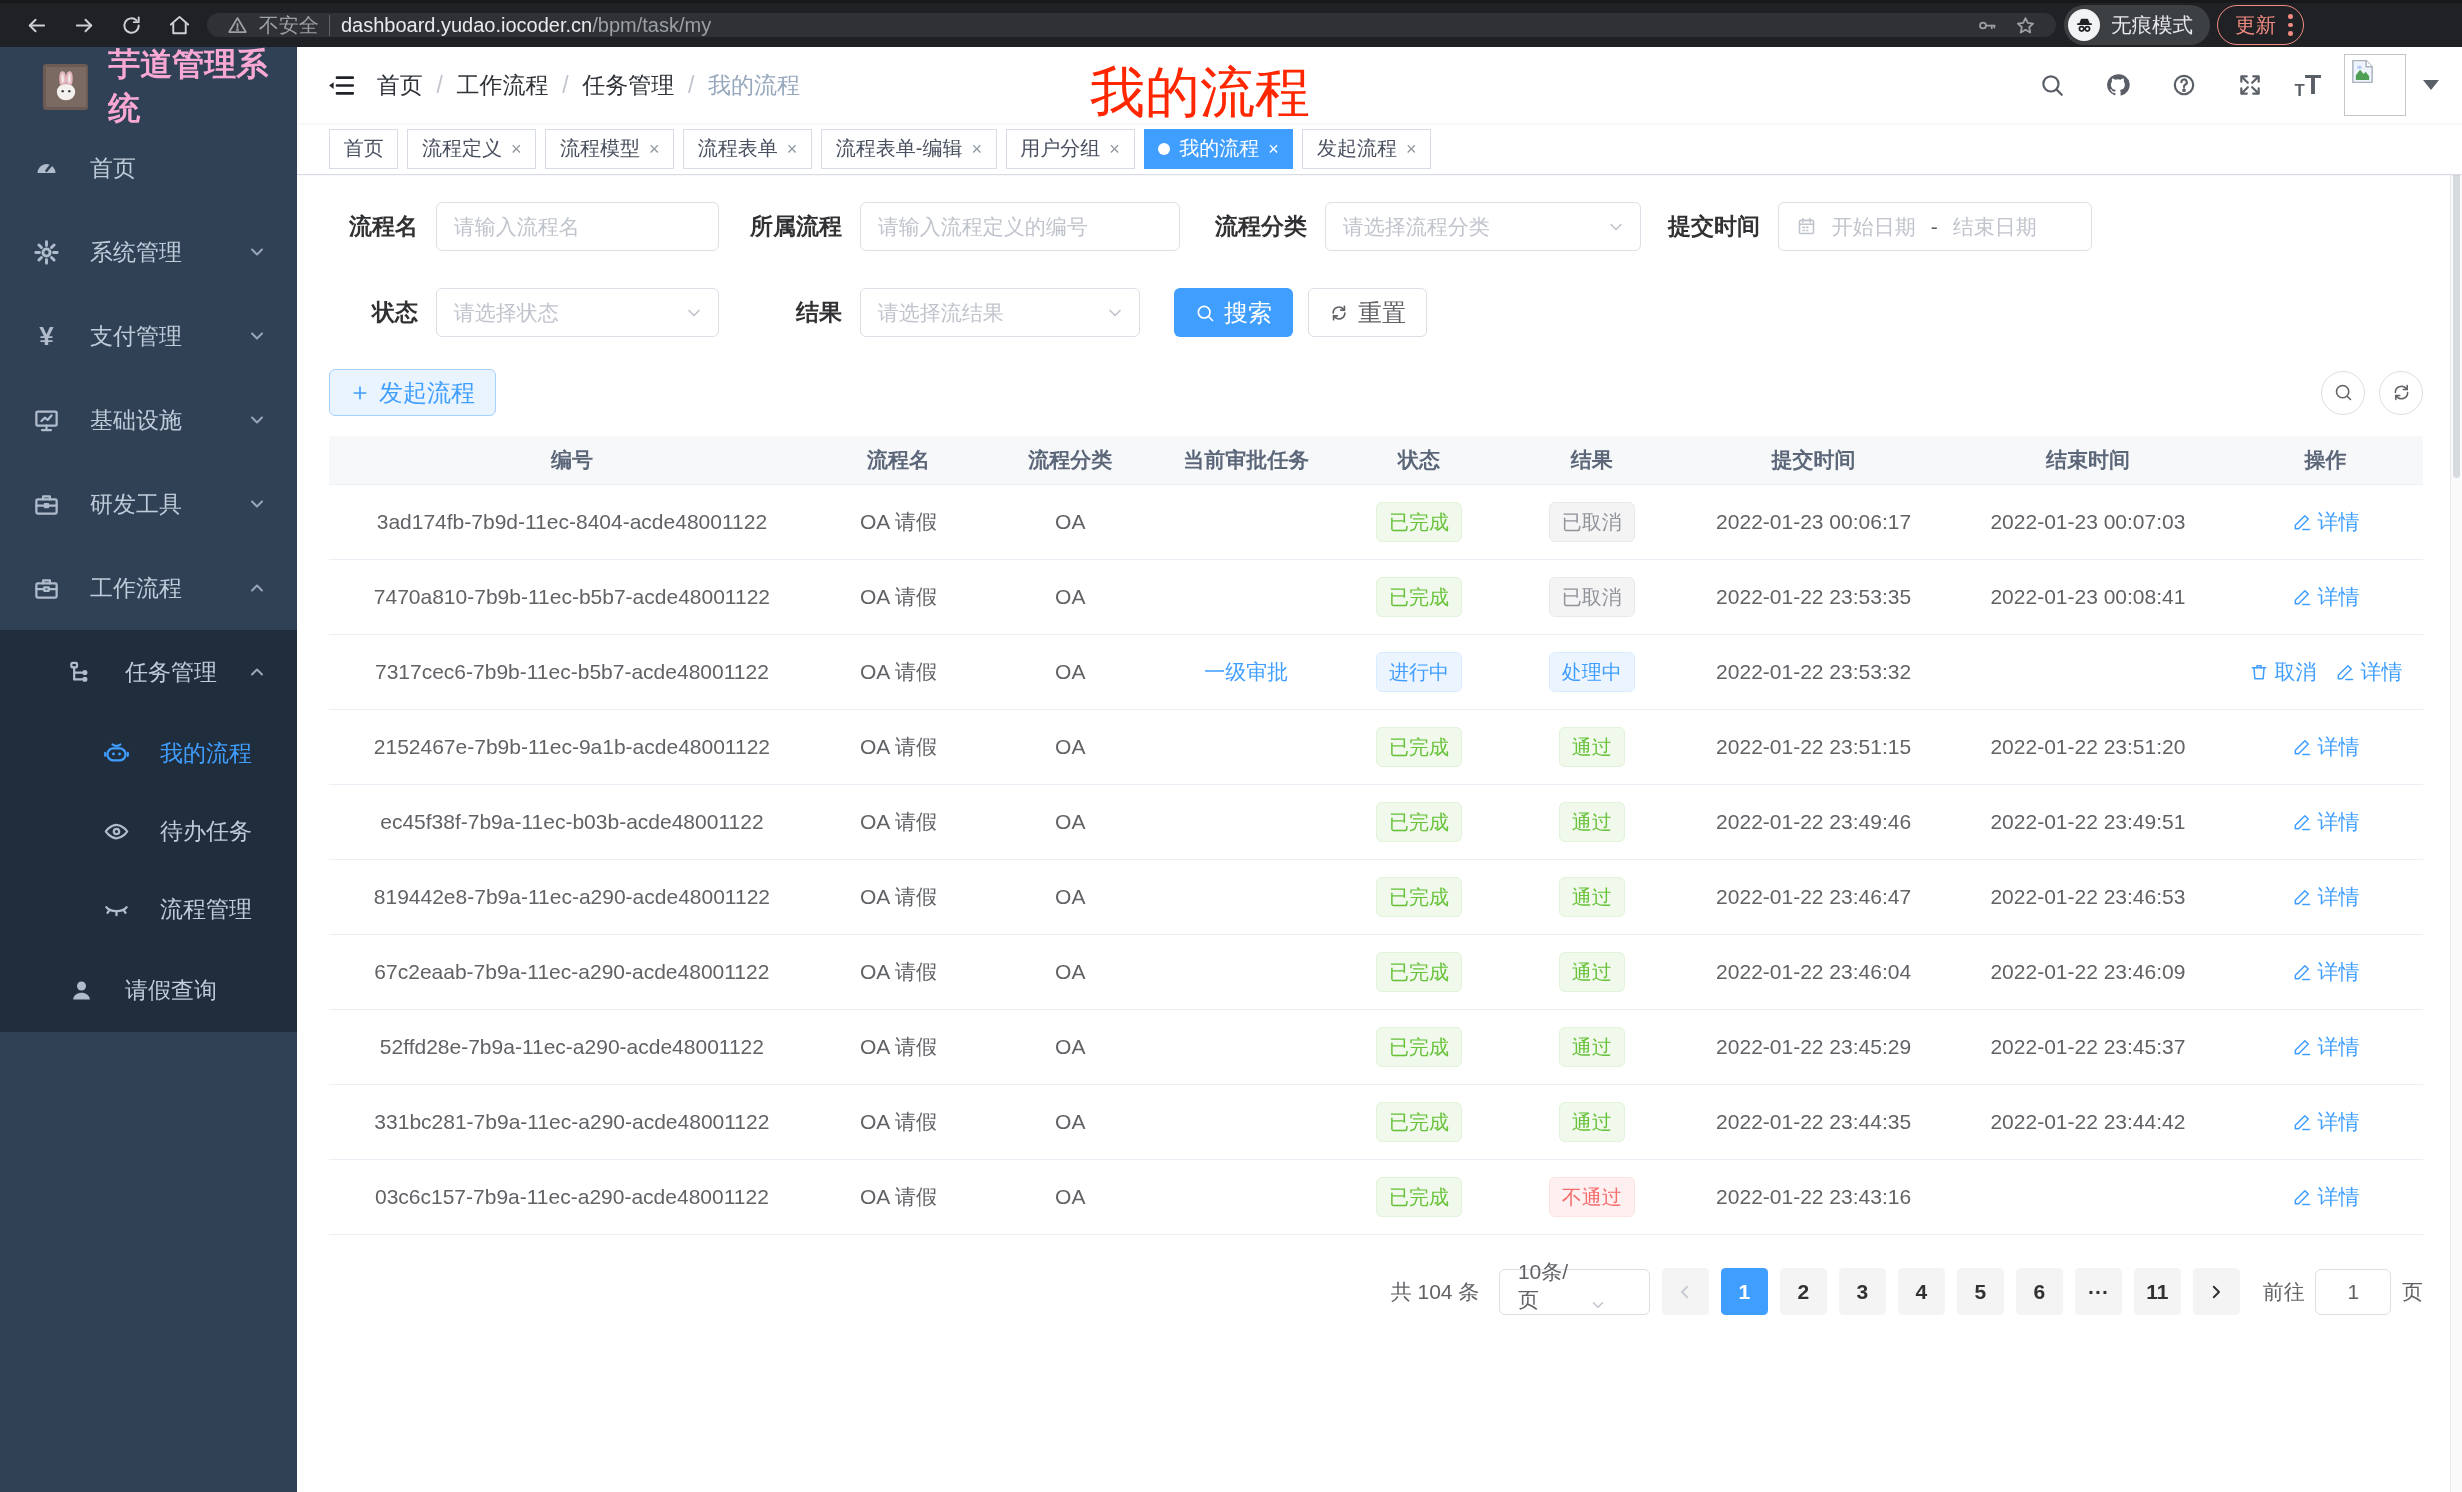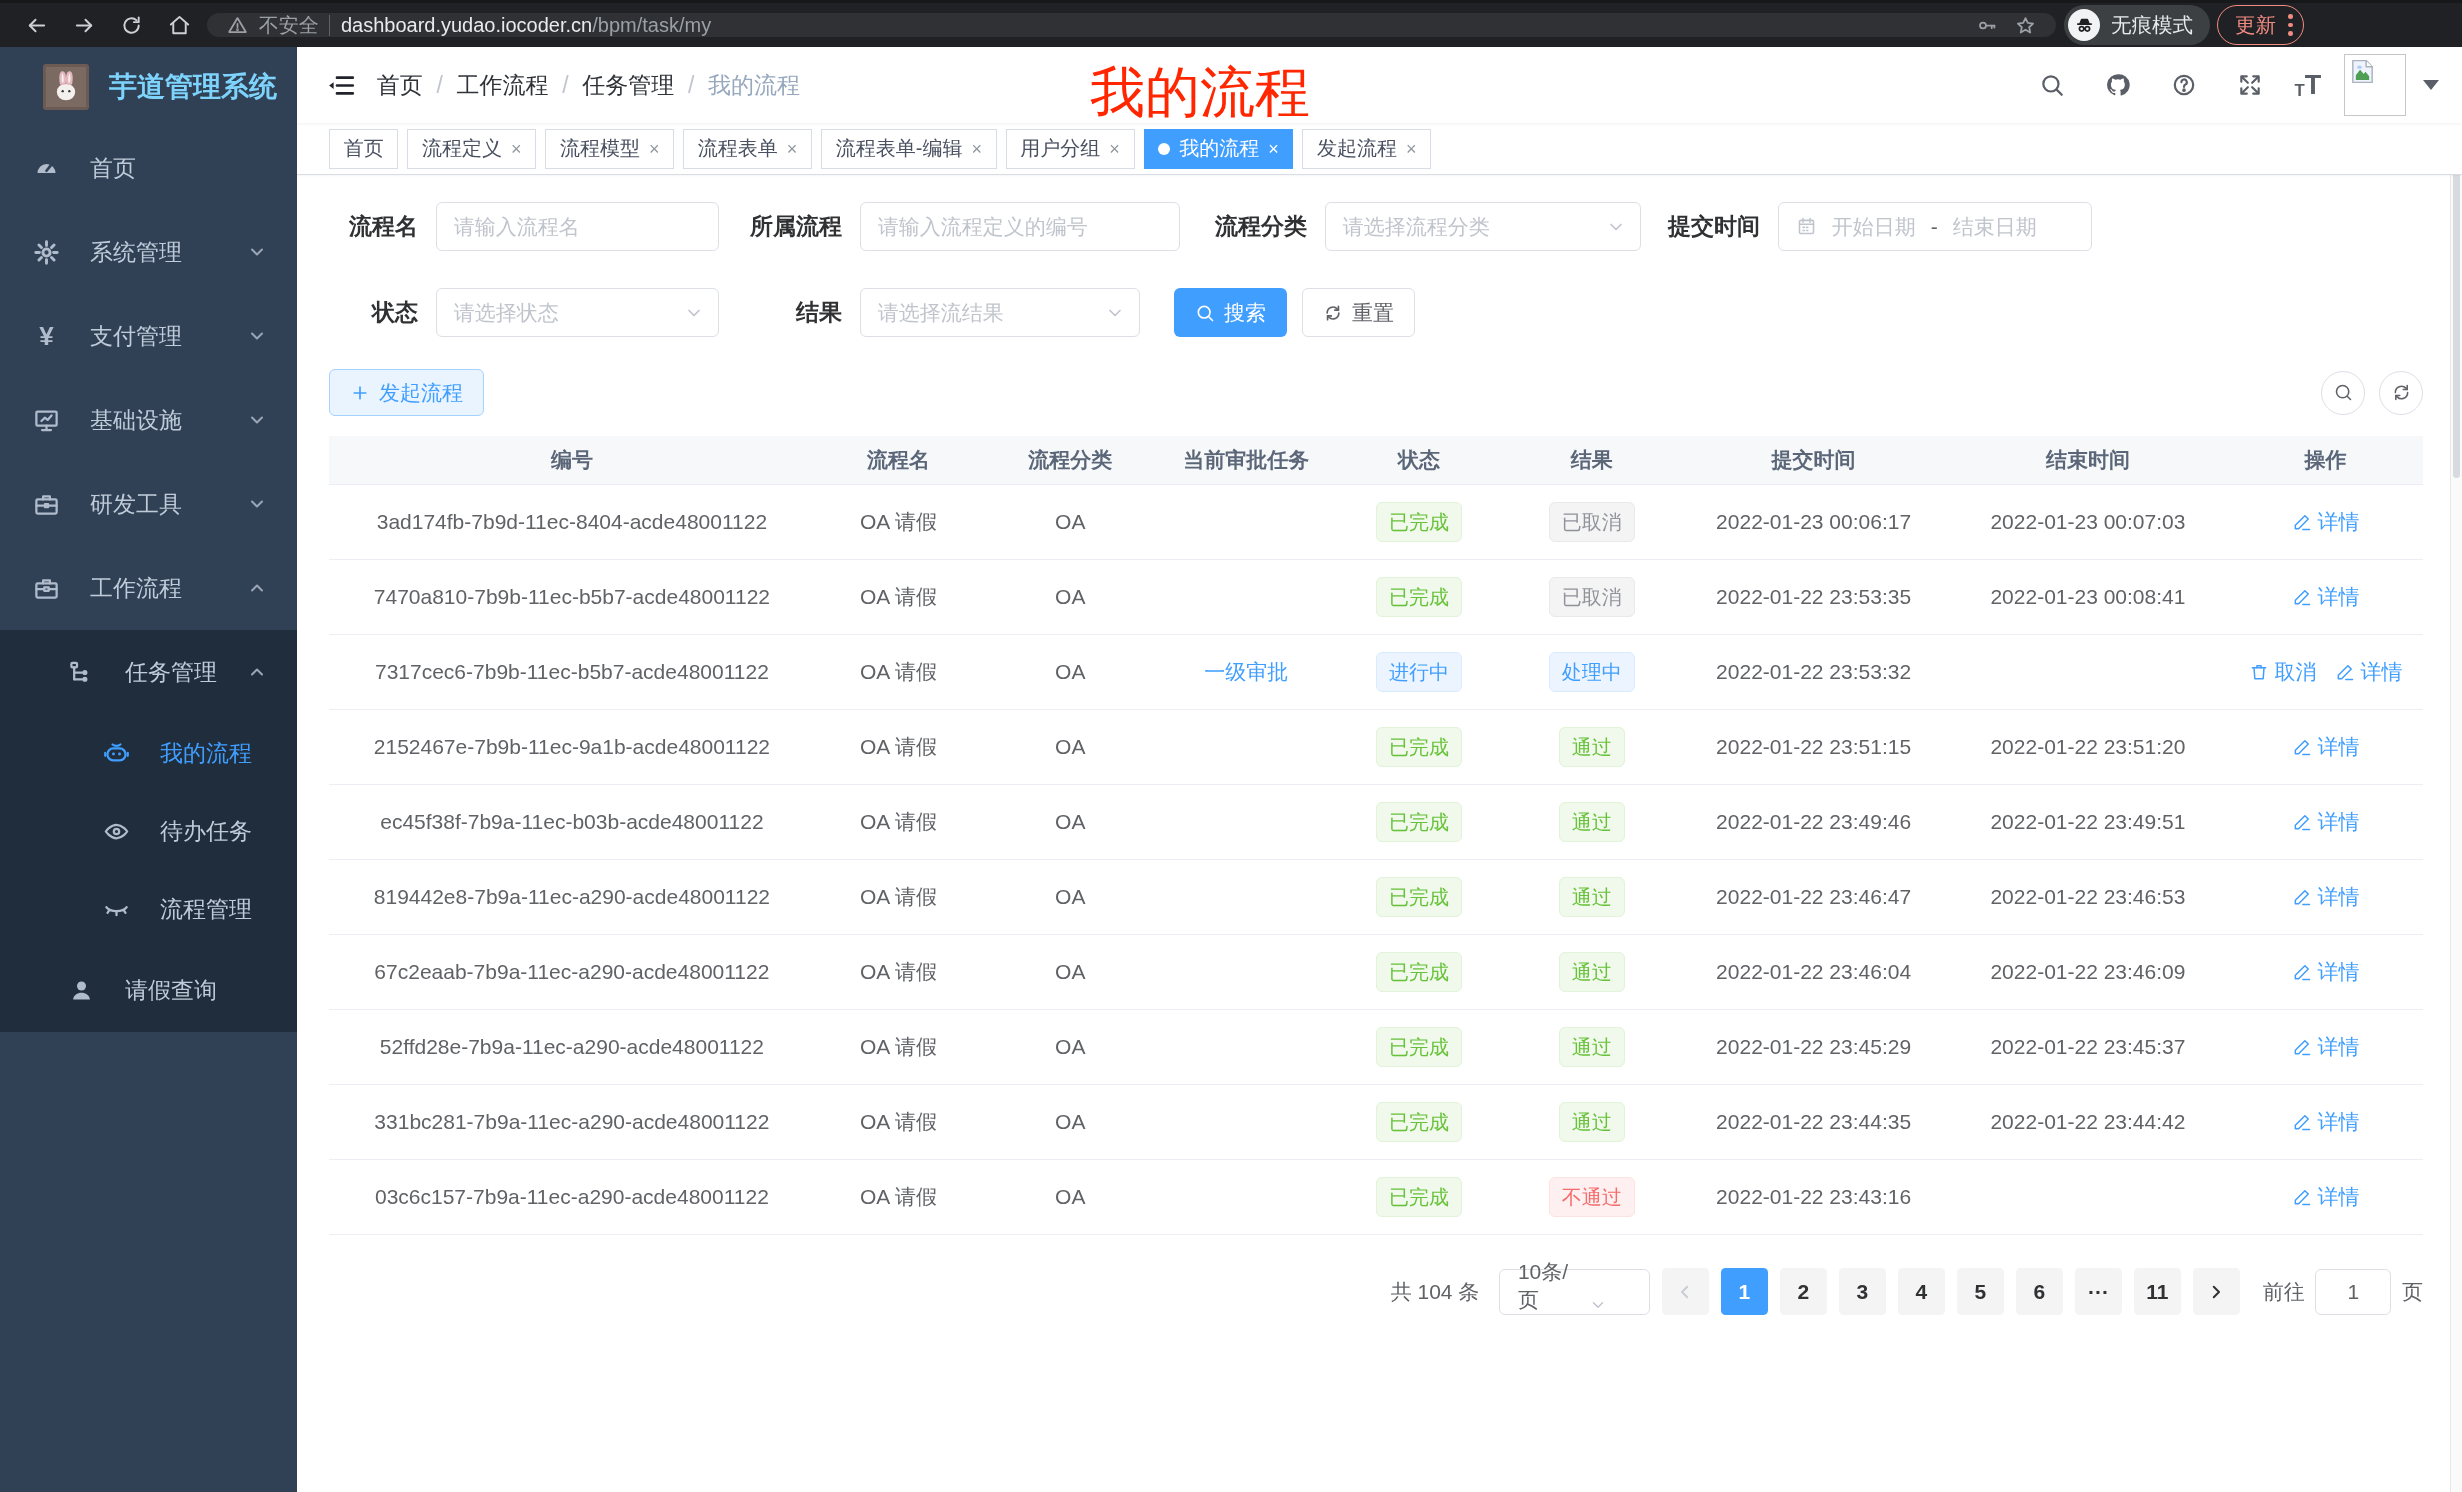--- a/index.html
+++ b/index.html
@@ -26,21 +26,21 @@
   .update-pill { height:40px; border:1.5px solid #f28b82; border-radius:20px; display:flex; align-items:center; gap:12px; padding:0 10.7px 0 16.7px; color:#f28b82; font-size:20.5px; }
   .dots-v { display:flex; flex-direction:column; gap:3.8px; }
   .dots-v i { width:4.6px; height:4.6px; border-radius:50%; background:#f28b82; }
 
   
   .app { display:flex; height:1446px; }
   .sidebar { width:297px; background:#304156; color:#bfcbd9; font-size:23px; flex:none; }
   .logo-row { height:79px; display:flex; align-items:center; gap:20px; padding-left:43px; }
   .logo-img { width:46px; height:46px; border-radius:3px; background:#6b5b54; overflow:hidden; display:flex; align-items:center; justify-content:center; }
   .logo-img svg { width:40px; height:40px; }
-  .app-title { color:#7dd3fc; font-weight:700; font-size:28px; }
+  .app-title { color:#f9a8d4; font-weight:700; font-size:32px; }
   .menu-item { height:84px; display:flex; align-items:center; gap:30px; padding:0 30px 0 33px; color:#bfcbd9; cursor:pointer; }
   .menu-item .mi-icon { width:27px; height:27px; color:#b0bccc; }
   .menu-item .mi-icon svg { width:27px; height:27px; }
   .menu-item .chev { margin-left:auto; color:#9aa5b5; }
   .menu-item .chev svg { width:20px; height:20px; stroke-width:2.4; }
   .submenu { background:#1f2d3d; }
   .menu-item.lv2 { padding-left:68px; height:84px; }
   .menu-item.lv3 { padding-left:103px; height:78px; }
   .menu-item.active, .menu-item.active .mi-icon { color:#409eff; }
   .char-icon { font-size:26px; font-weight:700; color:#b0bccc; width:27px; text-align:center; }
@@ -82,21 +82,21 @@
   .filter-row { display:flex; align-items:center; margin-bottom:37px; }
   .f-label { font-size:23px; font-weight:700; color:#303133; text-align:right; padding-right:18px; flex:none; }
   .f-input { height:49px; border:0.8px solid #dcdfe6; border-radius:6px; font-size:21px; color:#606266; padding:0 16.7px; font-family:inherit; background:#fff; }
   .f-input::placeholder { color:#c0c4cc; }
   .f-select { height:49px; border:0.8px solid #dcdfe6; border-radius:6px; display:flex; align-items:center; padding:0 13.7px 0 16.7px; color:#c0c4cc; font-size:21px; background:#fff; cursor:pointer; }
   .f-select .ph { flex:1; text-align:left; }
   .f-select svg { width:20px; height:20px; color:#c0c4cc; }
   .date-range { height:49px; border:0.8px solid #dcdfe6; border-radius:6px; display:flex; align-items:center; gap:15px; padding:0 16.7px; font-size:21px; color:#c0c4cc; background:#fff; cursor:pointer; }
   .date-range .cal { color:#c0c4cc; } .date-range .cal svg { width:21px; height:21px; }
   .date-range .sep { color:#606266; }
-  .btn { height:49px; border-radius:6px; display:inline-flex; align-items:center; gap:9px; font-size:21px; padding:0 20px; cursor:pointer; border:0.8px solid transparent; }
+  .btn { height:49px; border-radius:6px; display:inline-flex; align-items:center; gap:9px; font-size:24px; padding:0 20px; cursor:pointer; border:0.8px solid transparent; }
   .btn svg { width:20px; height:20px; }
   .btn-primary { background:#409eff; color:#fff; }
   .btn-plain { background:#fff; color:#606266; border-color:#dcdfe6; }
   .btn-create { background:#e9f4ff; color:#409eff; border:0.8px solid #a6d2ff; height:47px; }
 
   .toolbar-row { display:flex; align-items:center; justify-content:space-between; margin-top:-4.6px; }
   .circle-btns { display:flex; gap:13.7px; }
   .circle-btn { width:44px; height:44px; border-radius:50%; border:0.8px solid #dcdfe6; display:flex; align-items:center; justify-content:center; color:#606266; background:#fff; cursor:pointer; }
   .circle-btn svg { width:21px; height:21px; stroke-width:1.8; }
 

